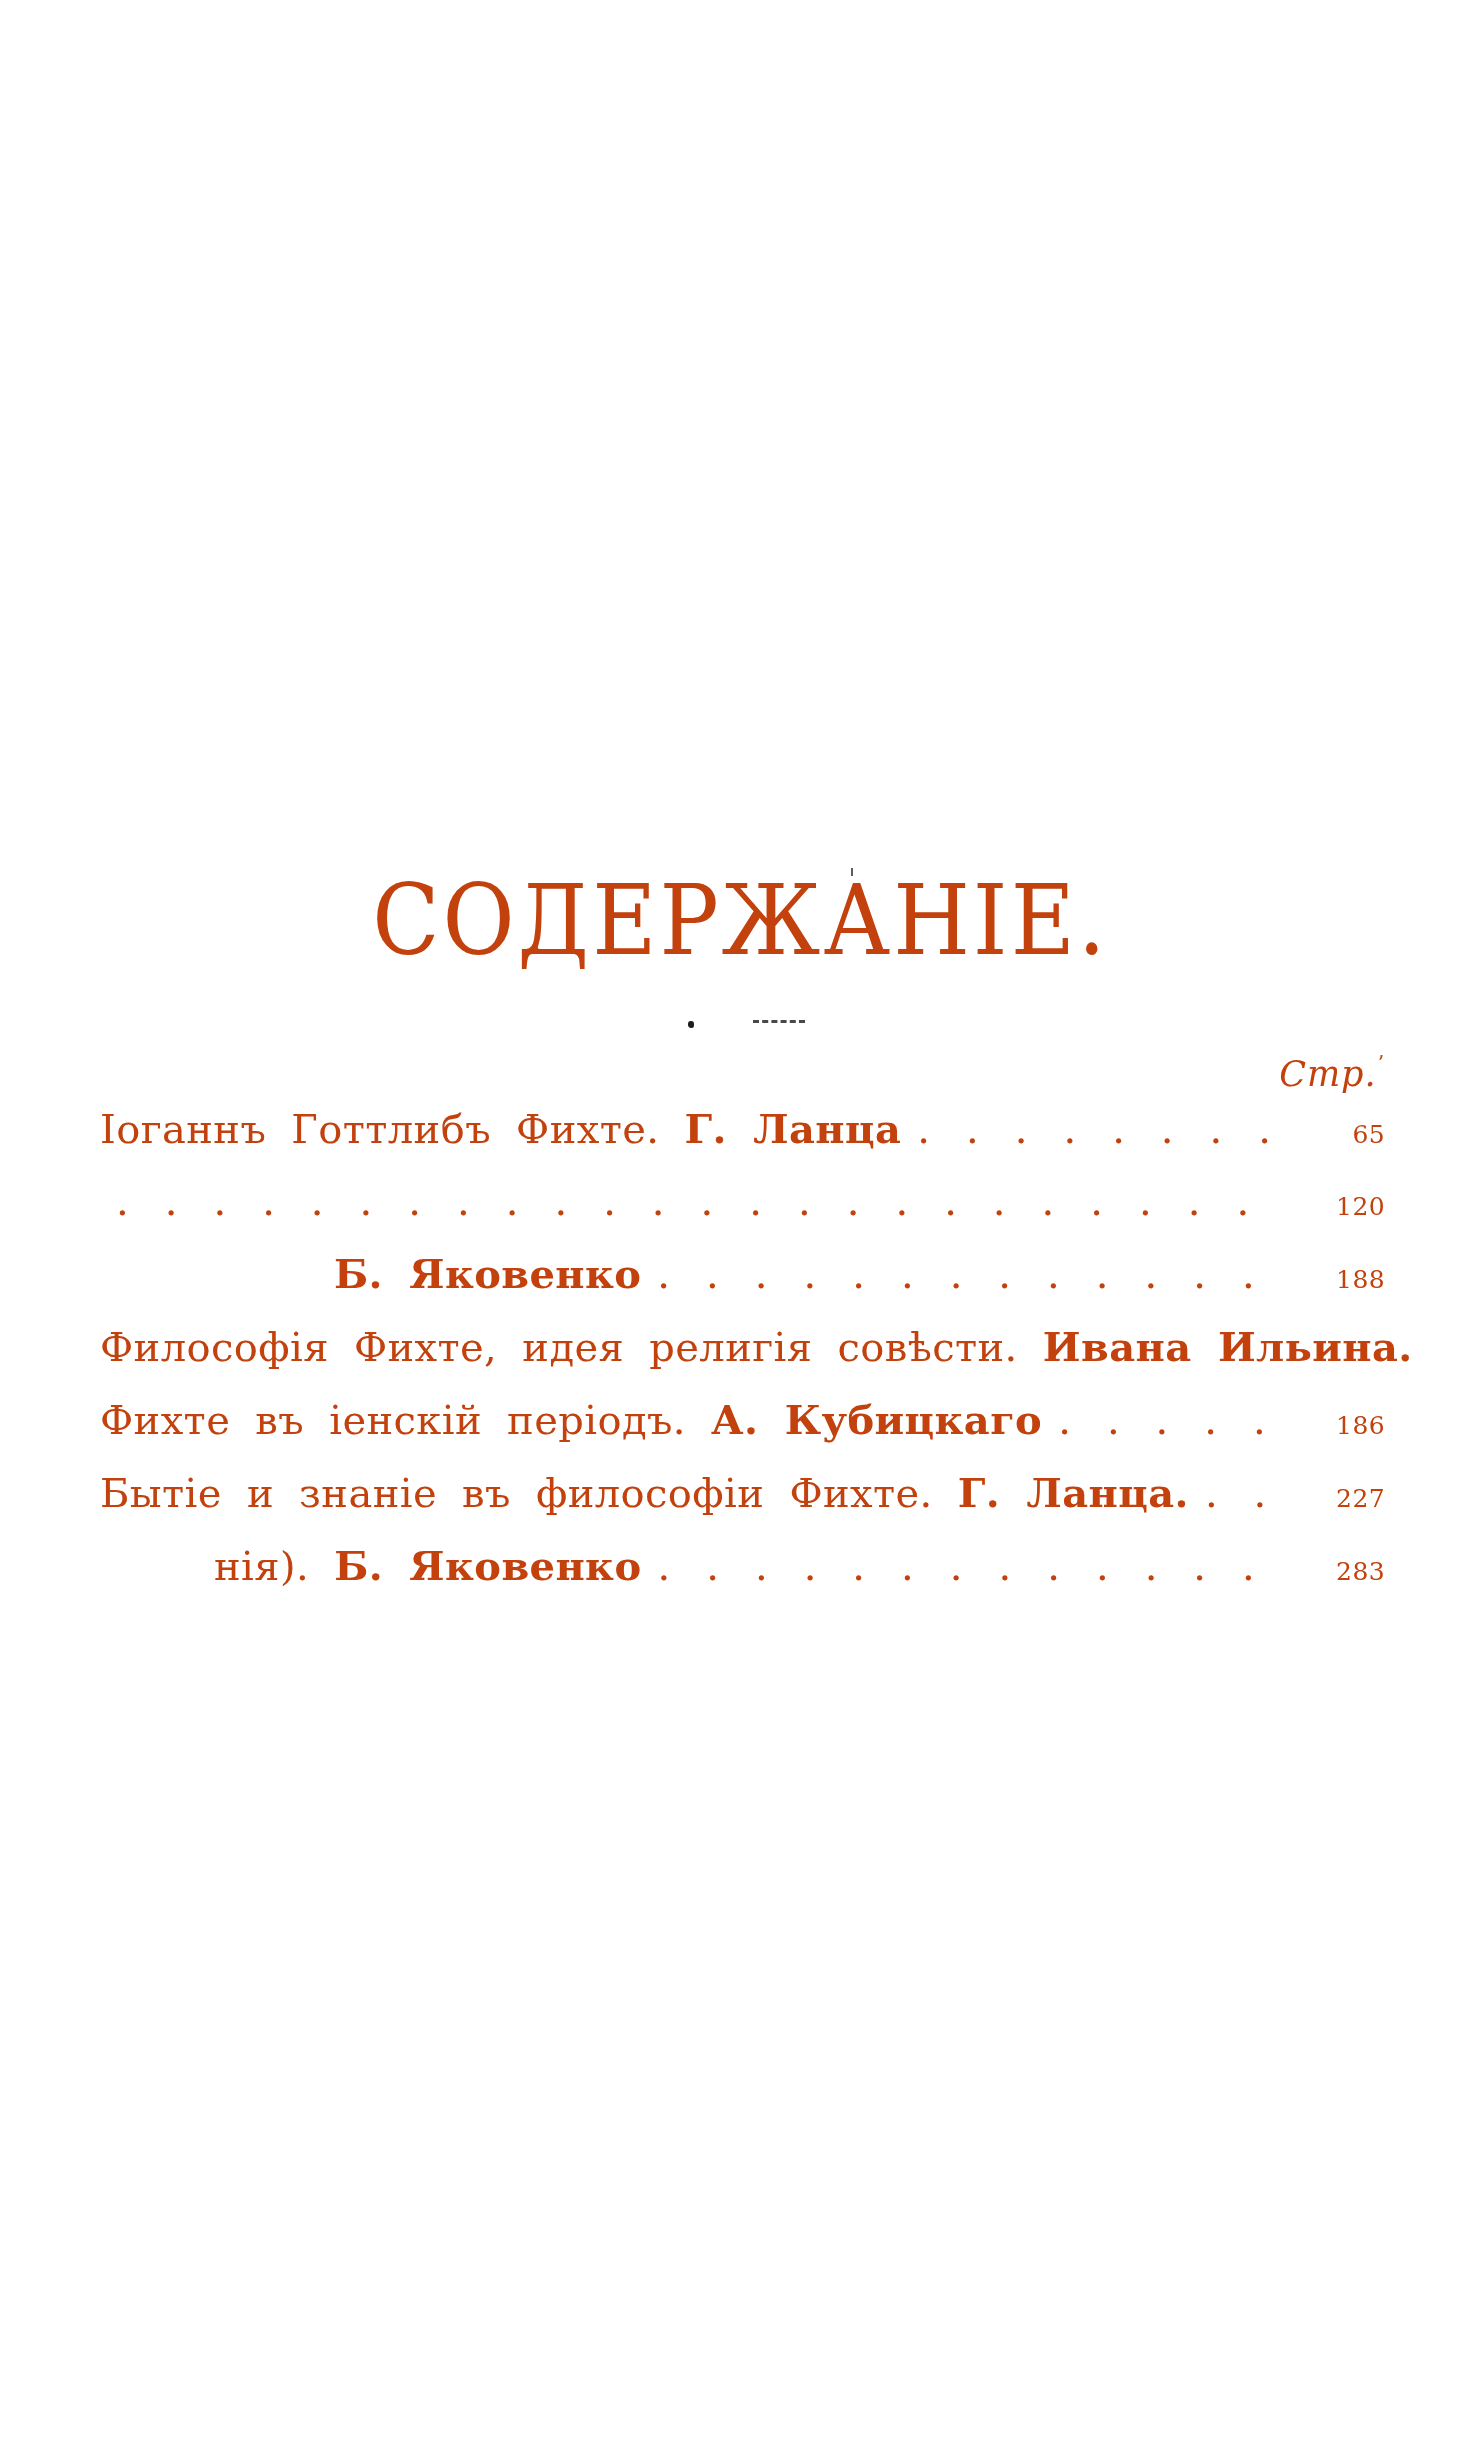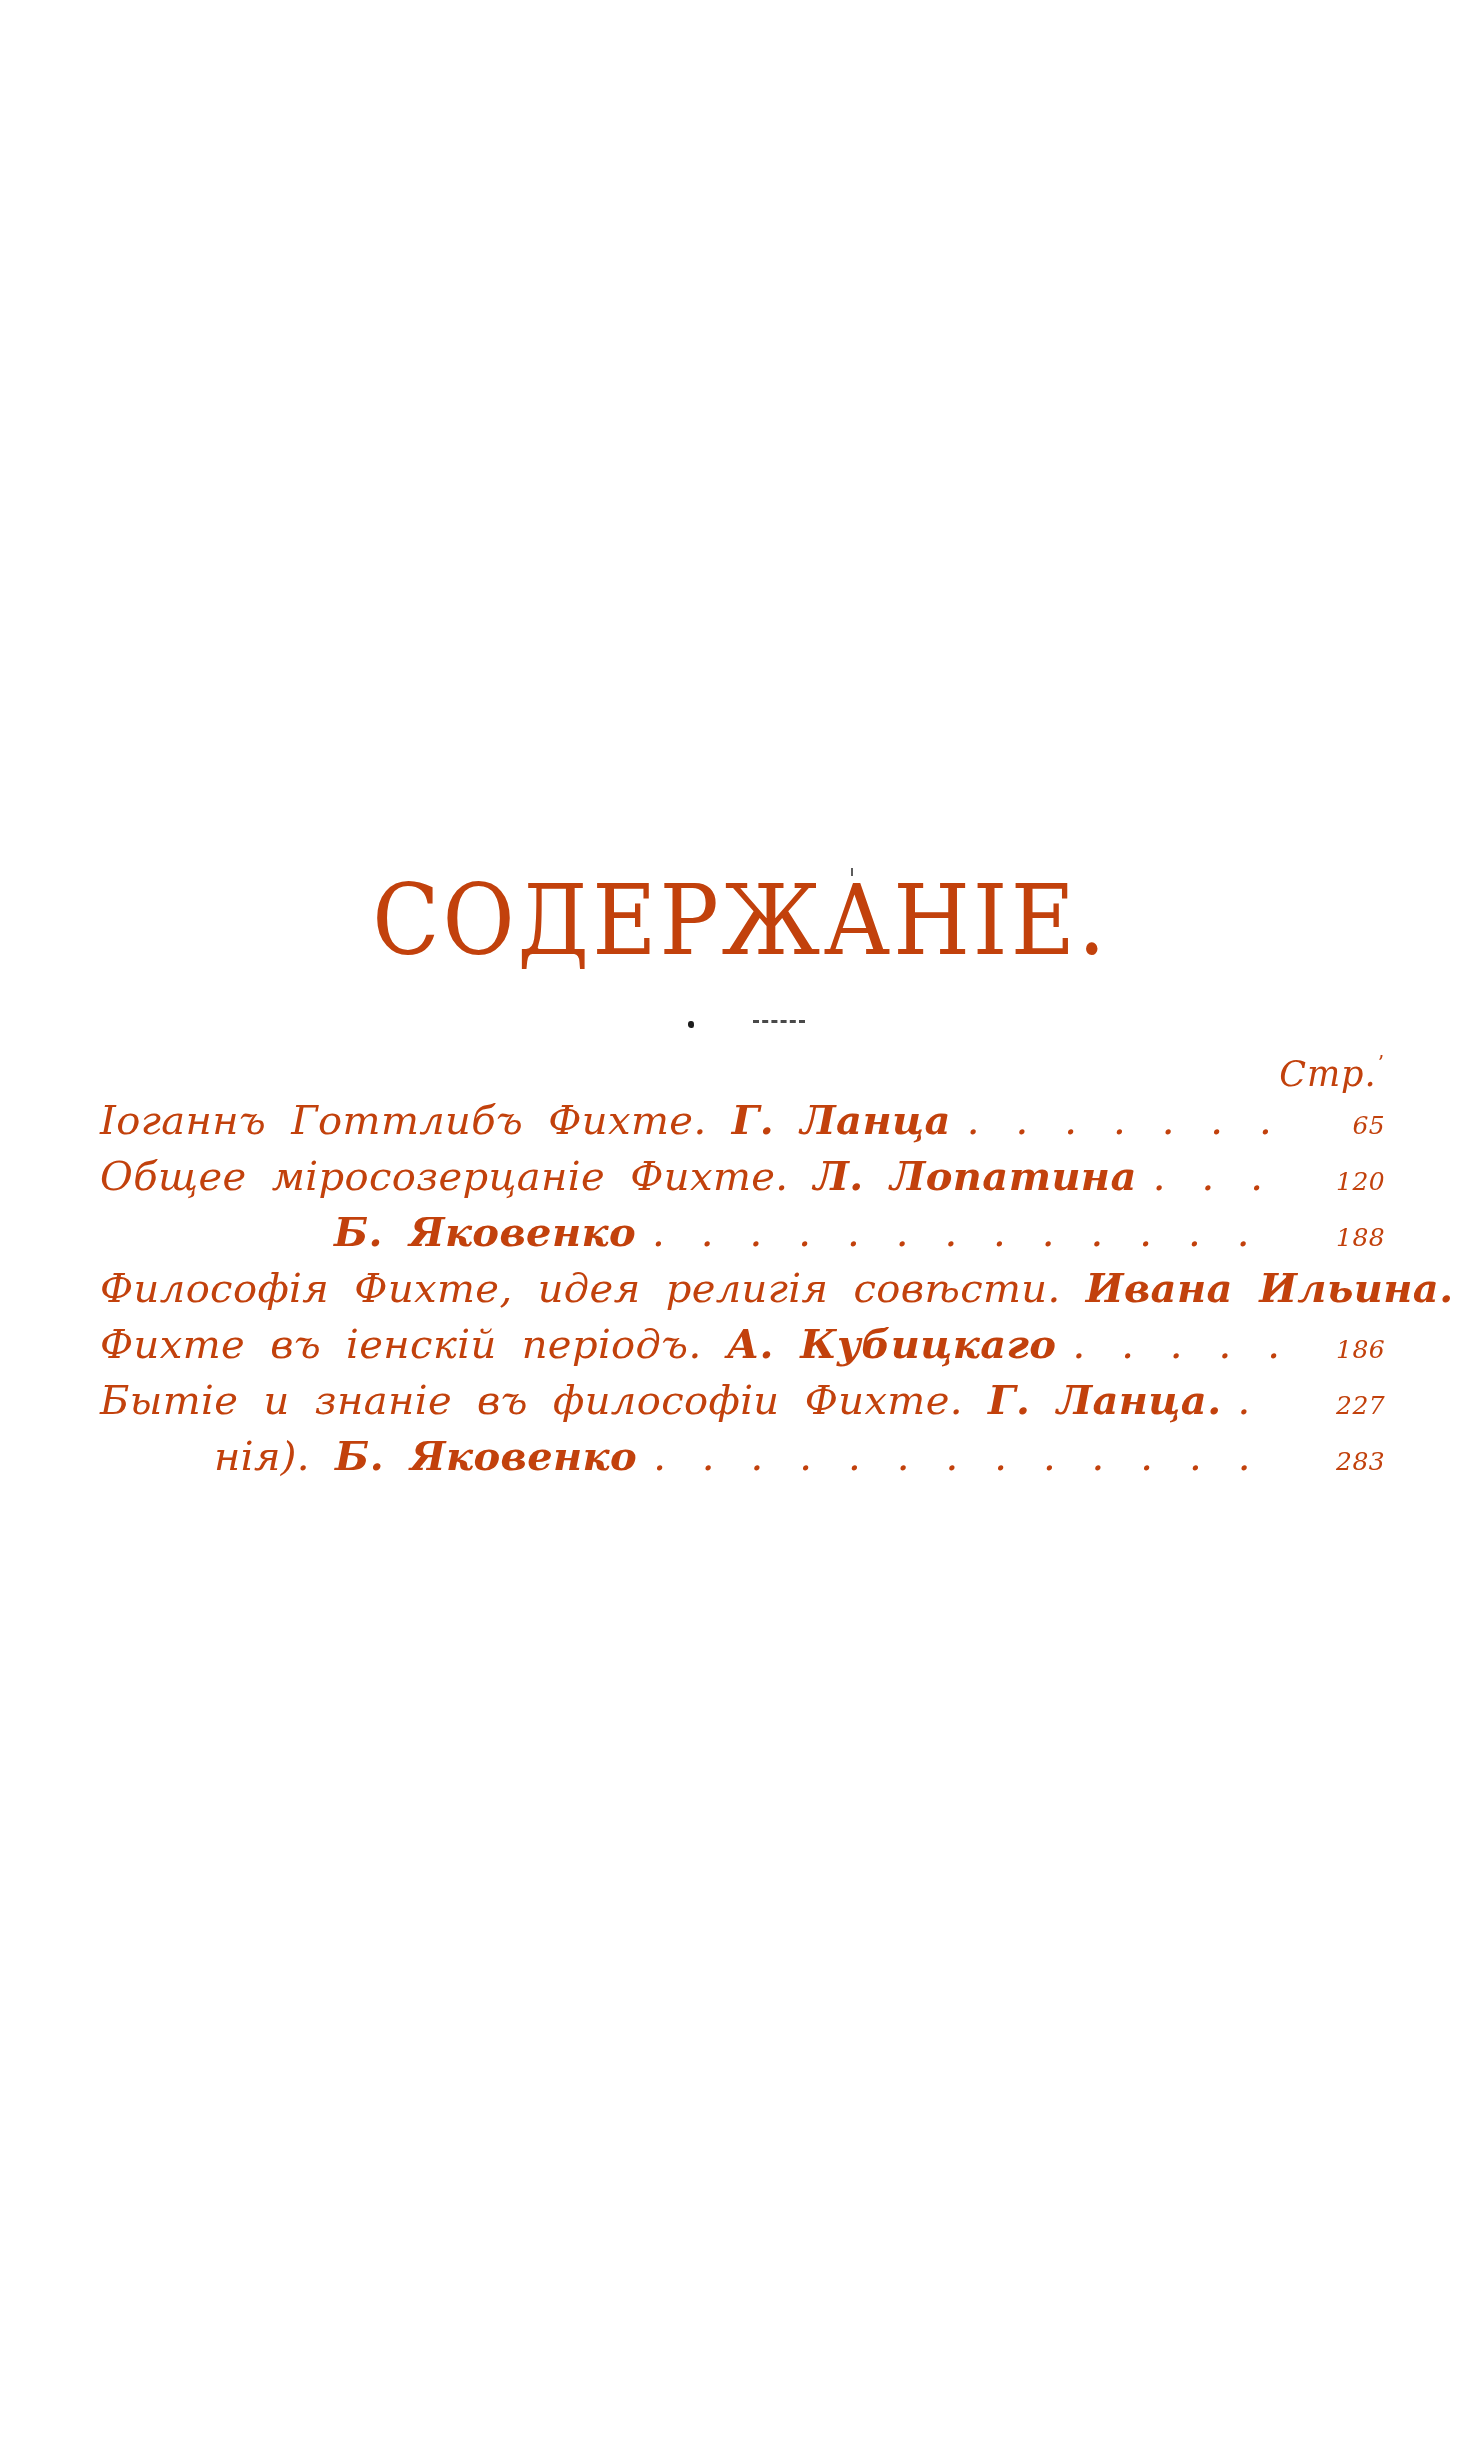--- a/index.html
+++ b/index.html
@@ -75,26 +75,25 @@
   }
   .toc {
     position: absolute;
     top: 1047px;
     left: 100px;
     right: 96px;
   }
   .toc-line {
     display: flex;
     align-items: baseline;
-    line-height: 50px;
+    line-height: 67px;
     font-size: 40px;
     word-spacing: 12px;
     letter-spacing: 0.4px;
     white-space: nowrap;
-    font-style: italic;
   }
   .toc-line.spread { word-spacing: 30px; }
   .toc-line.indent-1 { padding-left: 114px; }
   .toc-line.indent-2 { padding-left: 234px; }
   .toc-text { flex: 0 0 auto; }
   .toc-text .author { font-weight: 700; }
   .toc-dots {
     flex: 1 1 auto;
     min-width: 0;
     overflow: hidden;
@@ -125,21 +124,20 @@
     <span>Стр.</span><span class="mark">’</span>
   </div>
 
   <div class="toc">
       <div class="toc-line">
         <span class="toc-text"><span class="plain">Іоганнъ Готтлибъ Фихте. </span><span class="author">Г. Ланца</span></span>
         <span class="toc-dots">......................................</span>
         <span class="toc-page">65</span>
       </div>
       <div class="toc-line">
-        <span class="toc-text"><span class="plain">Общее міросозерцаніе Фихте. </span><span class="author">Л. Лопатина</span></span>
         <span class="toc-dots">......................................</span>
         <span class="toc-page">120</span>
       </div>
       <div class="toc-line indent-2">
         <span class="toc-text"><span class="author">Б. Яковенко</span></span>
         <span class="toc-dots">......................................</span>
         <span class="toc-page">188</span>
       </div>
       <div class="toc-line">
         <span class="toc-text"><span class="plain">Философія Фихте, идея религія совѣсти. </span><span class="author">Ивана Ильина.</span></span>

